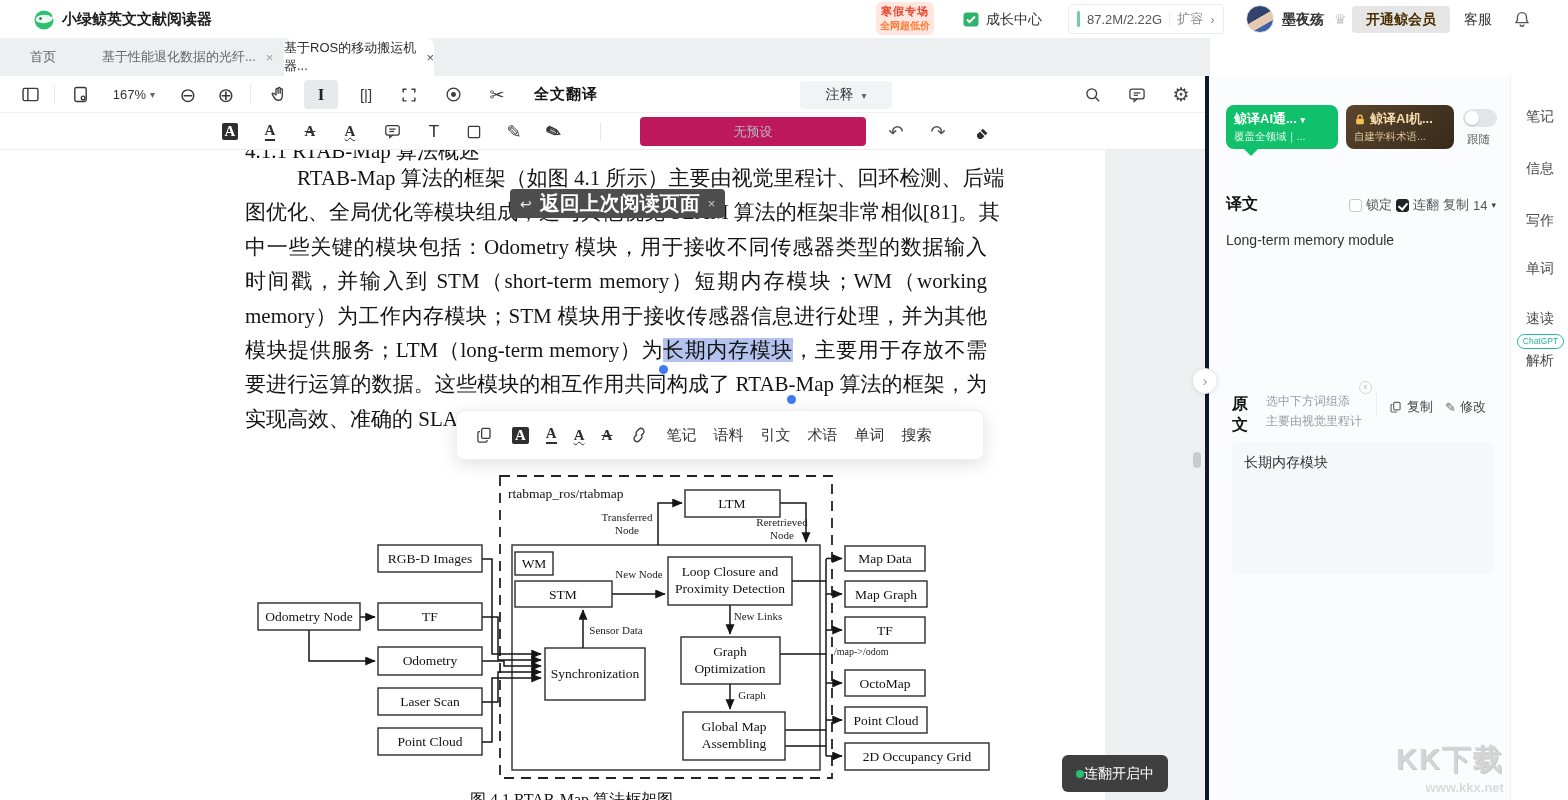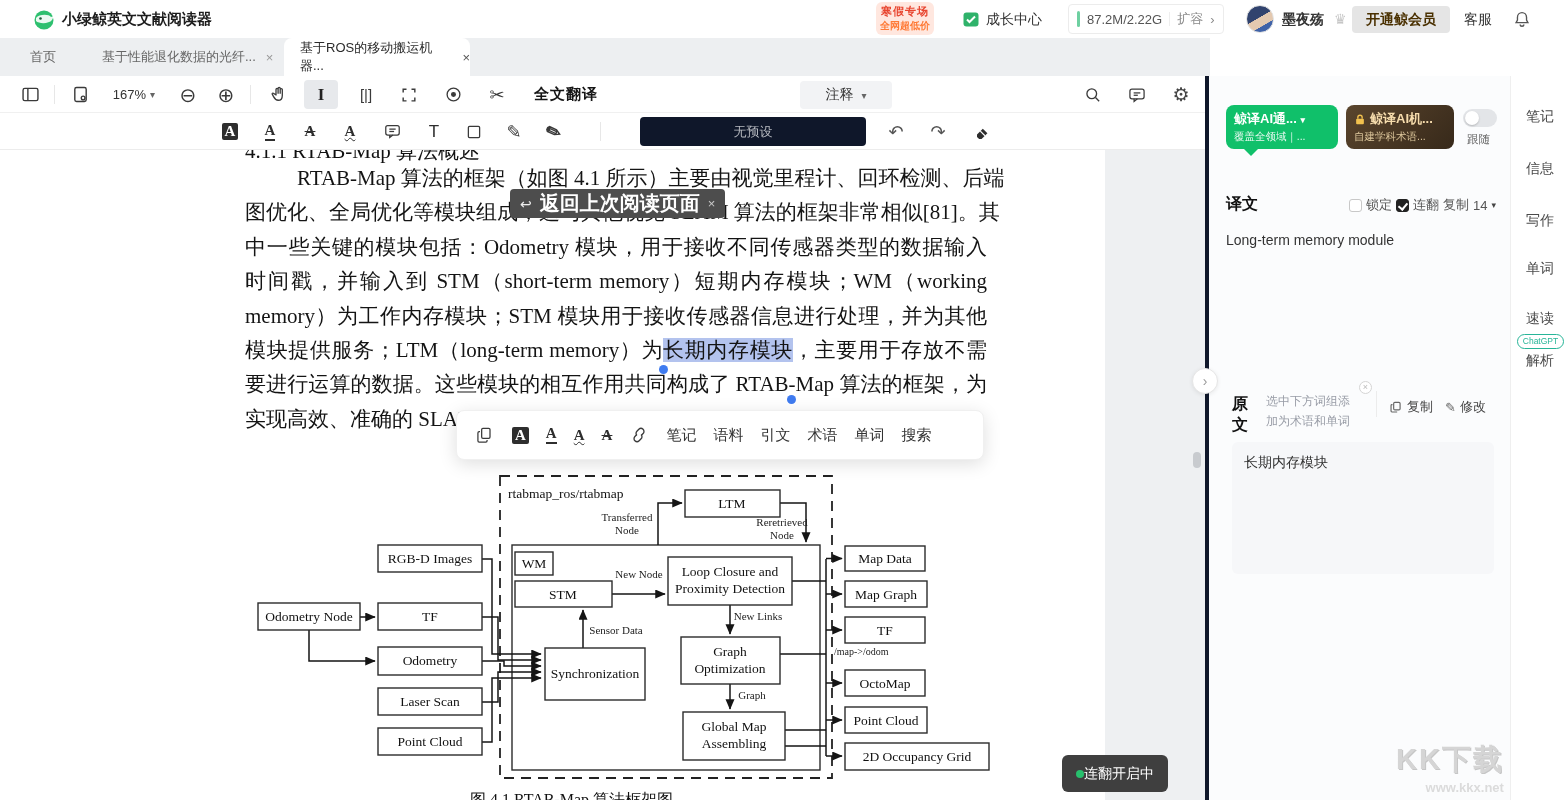--- a/index.html
+++ b/index.html
@@ -39,21 +39,21 @@
   .caret{font-size:10px;color:#666;margin-left:4px}
   .glyph18{font-size:18px;line-height:1;color:#3a3a3a}
   .serifI{font-family:"Liberation Serif",serif;font-size:17px;font-weight:bold;color:#222}
   .fulltrans{font-size:15px;color:#161616;letter-spacing:1px;font-weight:bold}
   .annot-dd{position:absolute;left:800px;top:5px;width:92px;height:28px;background:#f2f3f5;border-radius:4px;display:flex;align-items:center;justify-content:center;gap:8px;font-size:14px;color:#333}
   .a-icon{font-size:15px;font-weight:bold;color:#2e2e2e;font-family:"Liberation Serif",serif;line-height:1}
   .a-hl{background:#2e2e2e;color:#fff;padding:1px 3px;border-radius:2px}
   .a-ul{border-bottom:2px solid #2e2e2e;padding-bottom:1px}
   .a-st{text-decoration:line-through}
   .a-wv{text-decoration:underline wavy 1px}
-  .preset{position:absolute;left:640px;top:4px;width:226px;height:29px;background:#0f172a;border-radius:4px;text-align:center;line-height:29px;font-size:13px;color:#b7bac0}
+  .preset{position:absolute;left:640px;top:4px;width:226px;height:29px;background:#be185d;border-radius:4px;text-align:center;line-height:29px;font-size:13px;color:#b7bac0}
   
   #doc{position:absolute;left:0;top:150px;width:1105px;height:650px;background:#fff;overflow:hidden;z-index:5}
   .doc-heading{position:absolute;left:245px;top:-13px;font-family:"Liberation Serif",serif;font-size:21px;font-weight:normal;color:#111;white-space:nowrap}
   .textblock{position:absolute;left:245px;top:11px;width:742px;font-family:"Liberation Serif",serif;font-size:21px;color:#141414}
   .dl{height:34.4px;line-height:34.4px;text-align:justify;text-align-last:justify;white-space:nowrap}
   .dl.first{text-indent:52px}
   .dl.last{text-align-last:left}
   .sel{background:#b3c3ee}
   .handle{position:absolute;width:9px;height:9px;border-radius:50%;background:#3f7bf0;z-index:12}
   .read-tip{position:absolute;left:510px;top:39px;height:29px;background:#4d4d4d;border-radius:4px;display:flex;align-items:center;gap:8px;padding:0 10px;color:#fff;z-index:13}
@@ -149,21 +149,21 @@
 </div>
 
 <div id="tabbar">
   <div class="tab" style="left:0;width:92px;padding-left:30px">
     <span class="tab-label">首页</span>
   </div>
   <div class="tab" style="left:92px;width:188px;padding-left:10px">
     <span class="tab-label">基于性能退化数据的光纤...</span>
     <span class="x">×</span>
   </div>
-  <div class="tab active" style="left:284px;width:186px;padding-left:16px">
+  <div class="tab active" style="left:284px;width:150px;padding-left:0">
     <span class="tab-label">基于ROS的移动搬运机器...</span>
     <span class="x" style="color:#555">×</span>
   </div>
 </div>
 
 <div id="toolbar1">
   <div class="tbtn" style="left:14px;width:32px">
     <svg class="ic" width="21" height="21" viewBox="0 0 24 24" fill="none" stroke="currentColor" stroke-width="1.6">
         <rect x="3.5" y="5" width="17" height="14" rx="2"></rect>
         <line x1="9" y1="5" x2="9" y2="19"></line>
@@ -460,21 +460,21 @@
       </span>
   </div>
   <div class="abs trans-text" style="left:17px;top:156px">Long-term memory module</div>
 
   <div class="abs" style="left:23px;top:317px;font-size:16px;font-weight:bold;color:#111;line-height:21px">
     <div>原</div>
     <div>文</div>
   </div>
   <div class="abs hint" style="left:57px;top:315px">
     <div>选中下方词组添</div>
-    <div>加为术语和单词</div>
+    <div>主要由视觉里程计</div>
   </div>
   <div class="hintx" style="left:150px;top:305px">×</div>
   <div class="abs" style="left:167px;top:315px;width:1px;height:26px;background:#ececec"></div>
   <div class="abs mini-btn" style="left:180px;top:322px">
     <svg width="14" height="14" viewBox="0 0 24 24" fill="none" stroke="#666" stroke-width="2">
         <rect x="8" y="4" width="11" height="13" rx="2"></rect>
         <path d="M6 8H5a1.5 1.5 0 0 0-1.5 1.5V19A1.5 1.5 0 0 0 5 20.5h9"></path>
       </svg>
     <span>复制</span>
   </div>

